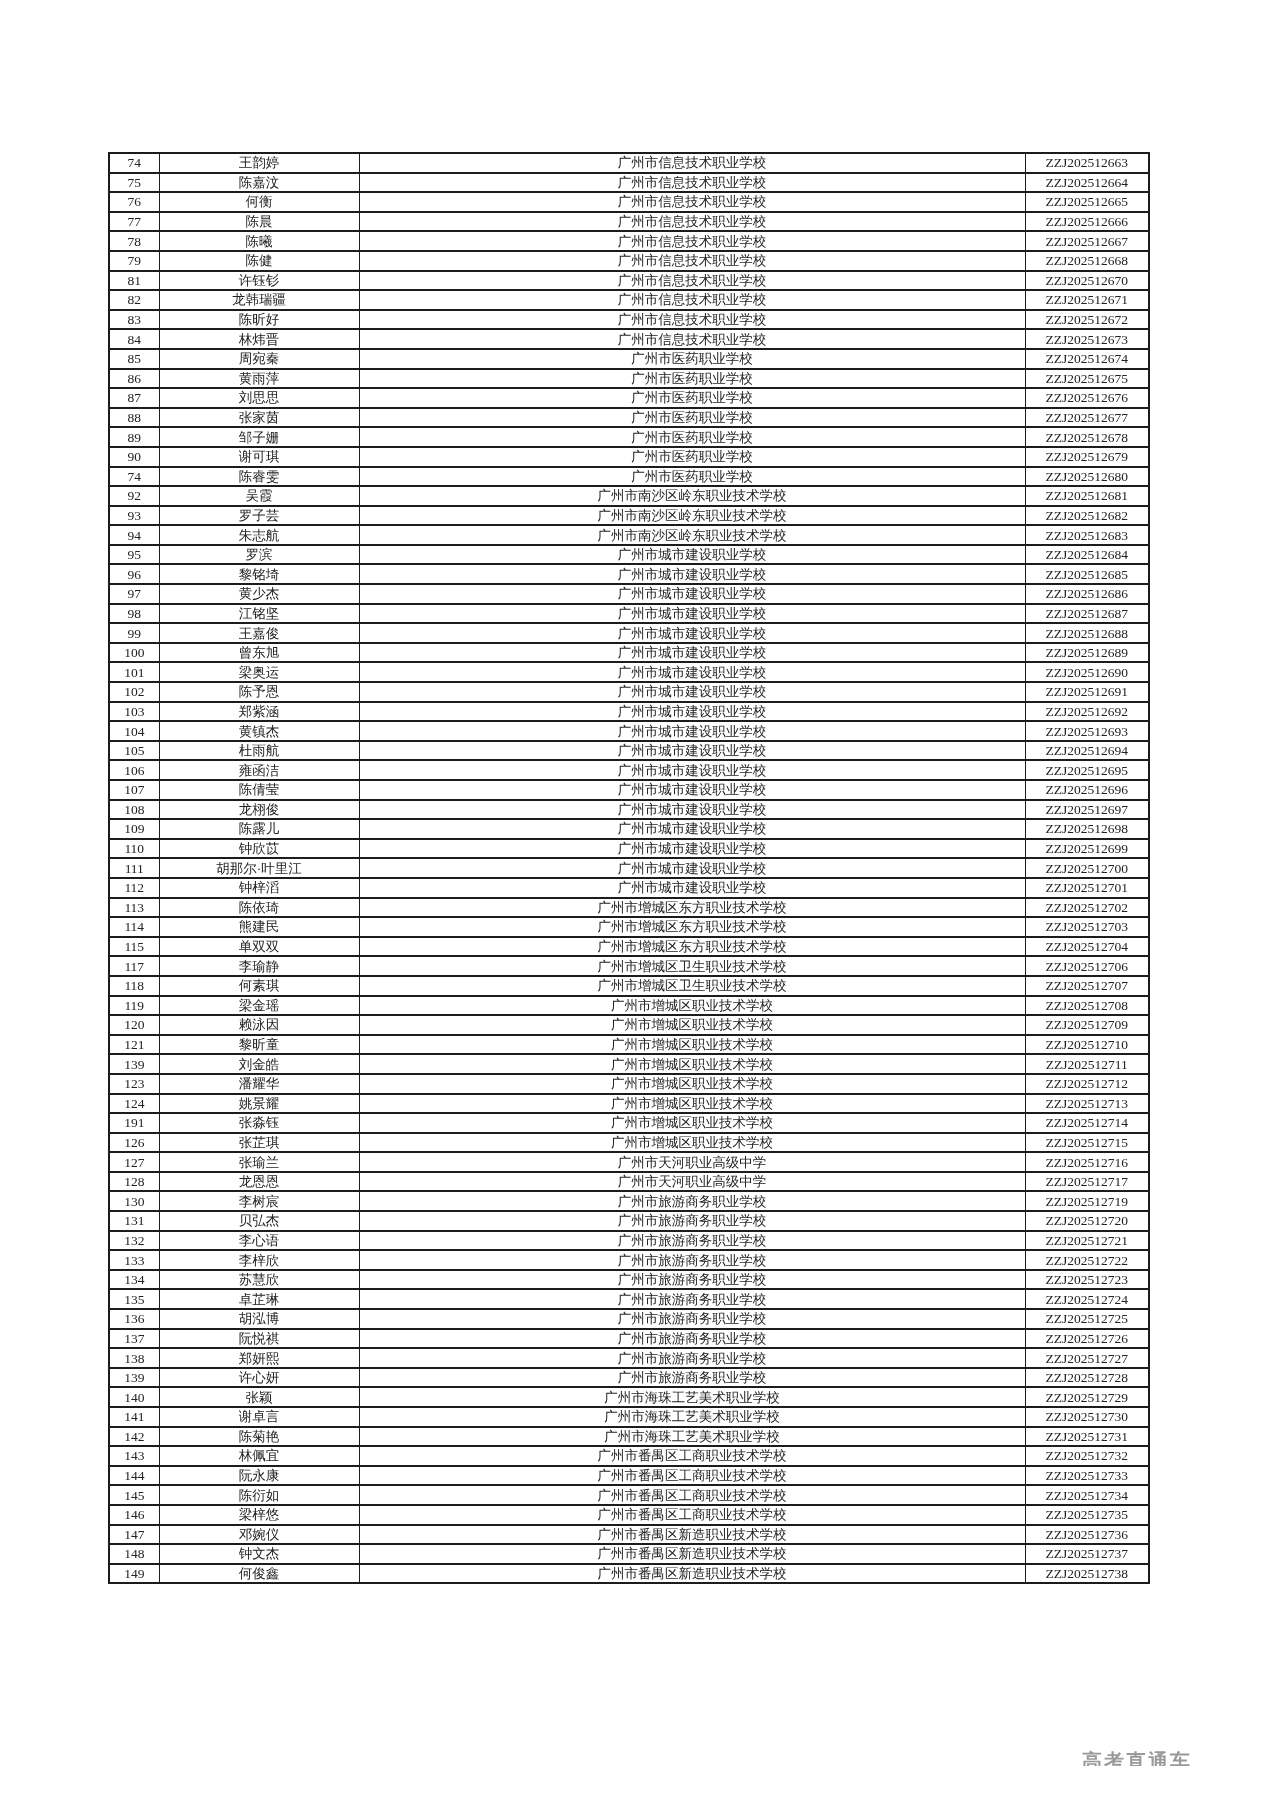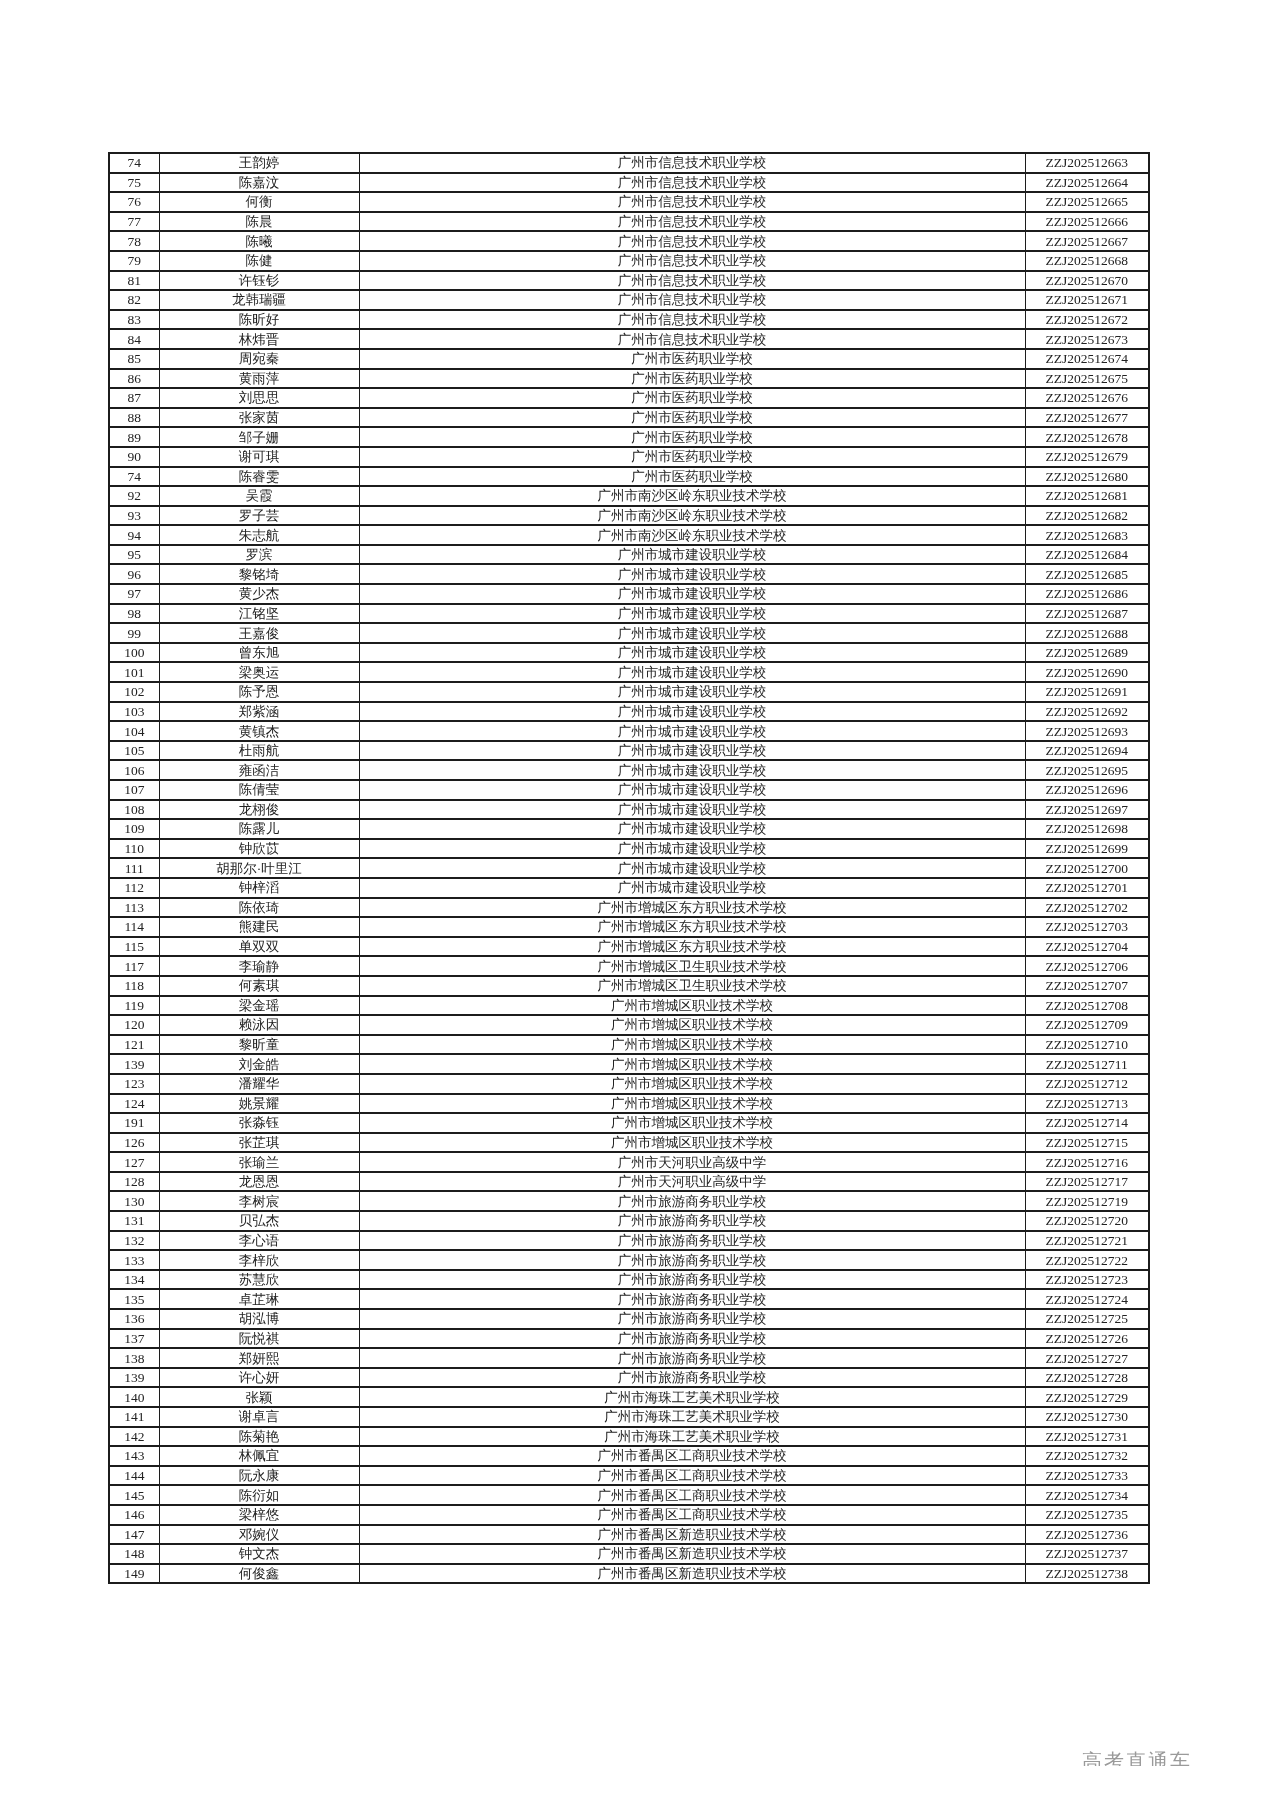--- a/index.html
+++ b/index.html
@@ -44,21 +44,21 @@
   col.c-no     { width: 50px;  }
   col.c-name   { width: 200px; }
   col.c-school { width: 666px; }
   col.c-cert   { width: 124px; }
   .watermark {
     position: absolute;
     left: 1082px;
     top: 1748px;
     font-family: "Liberation Sans", "DejaVu Sans", sans-serif;
     font-size: 20px;
-    font-weight: 400;
+    font-weight: 700;
     color: #9a9a9a;
     letter-spacing: 2px;
     white-space: nowrap;
   }
 </style>
 </head>
 <body>
 
 <div class="page">
   <table class="cert-table">

